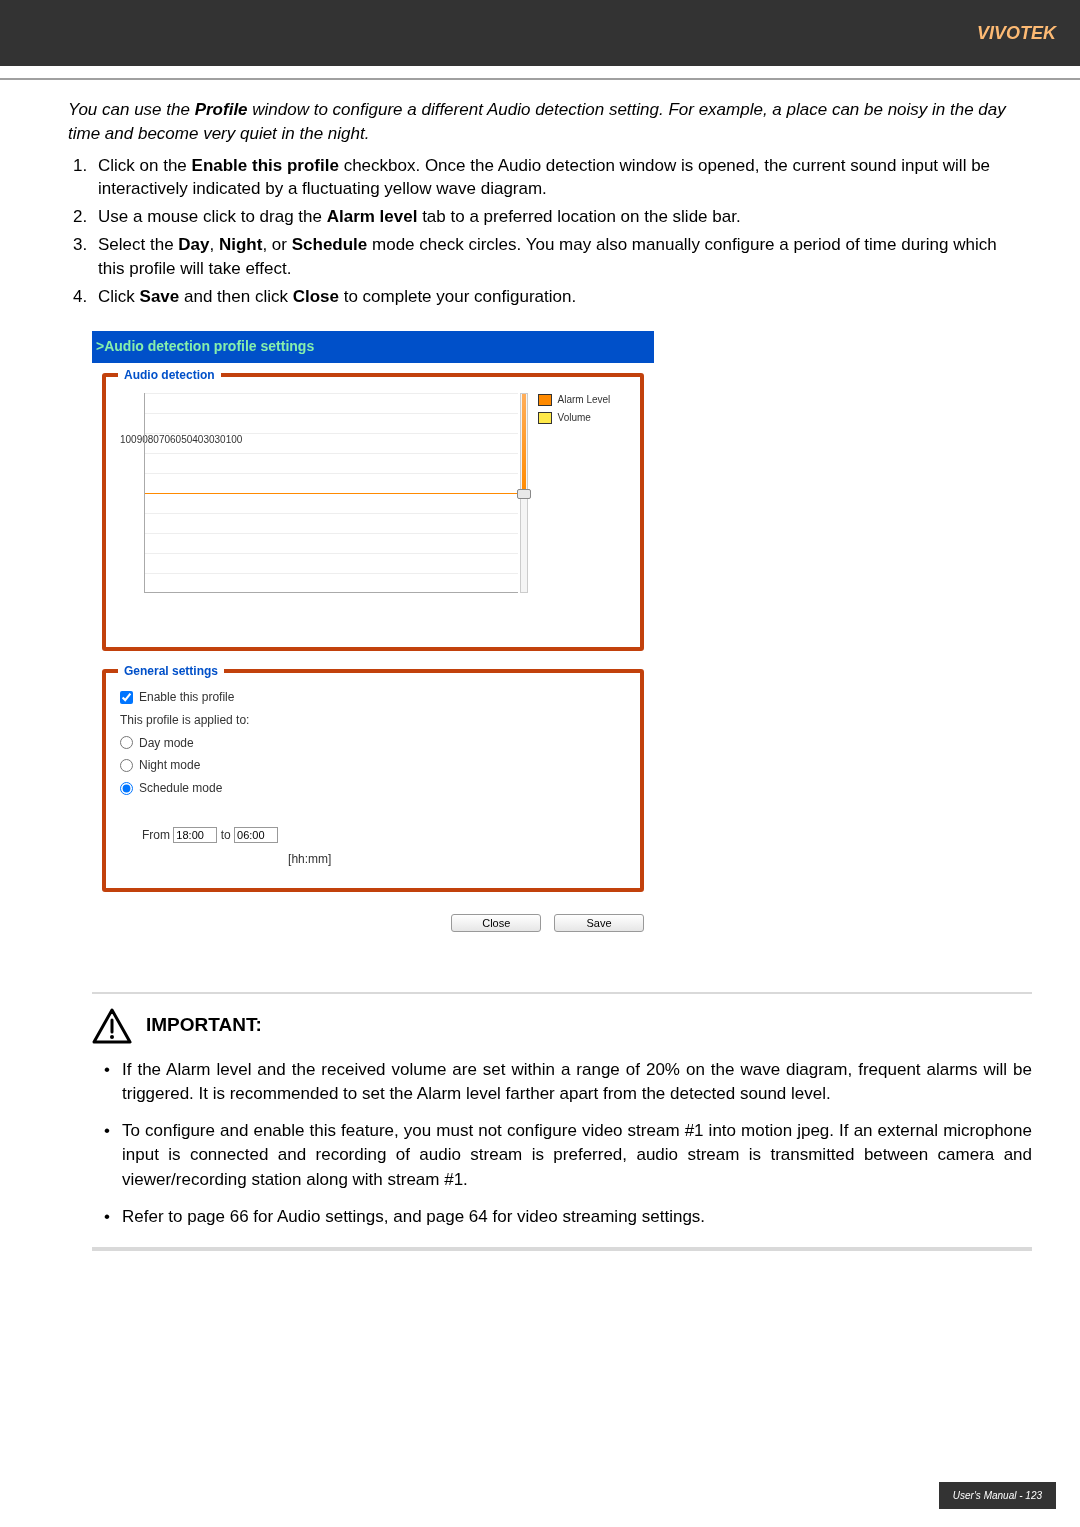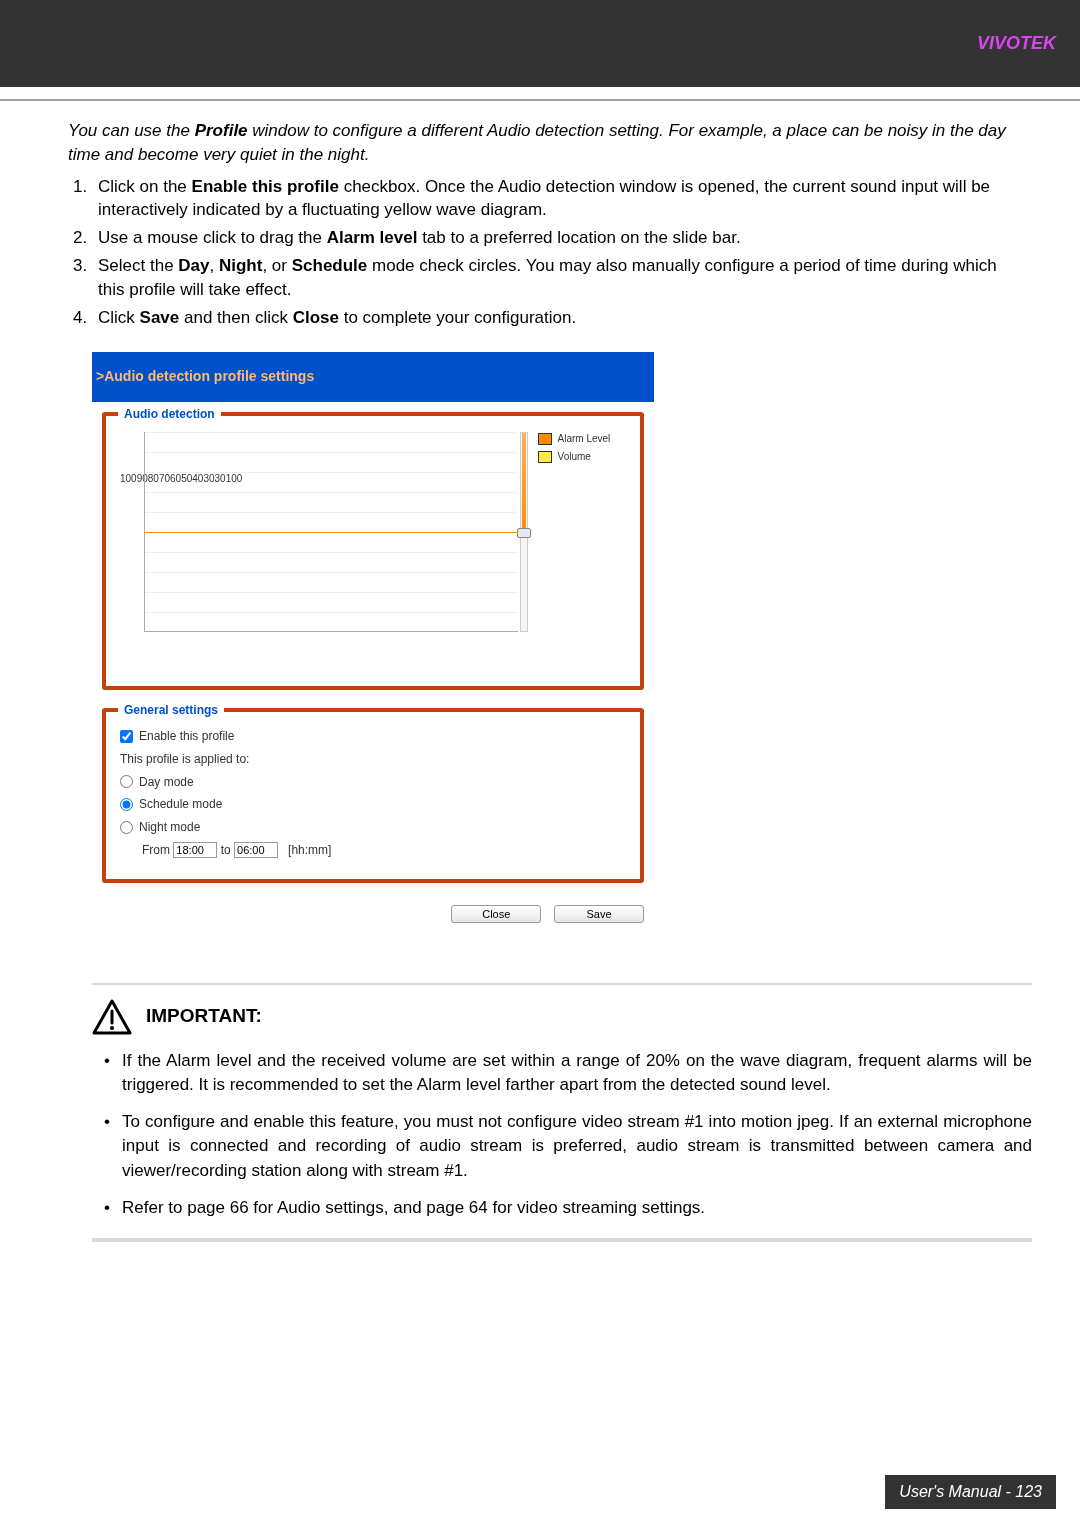--- a/index.html
+++ b/index.html
@@ -5,22 +5,22 @@
   * { box-sizing: border-box; margin: 0; padding: 0; }
   body {
     width: 1080px;
     height: 1527px;
     font-family: Arial, Helvetica, sans-serif;
     background: #fff;
     position: relative;
   }
   .header-bar {
     background: #333;
-    color: #d946ef;
-    height: 87px;
+    color: #fdba74;
+    height: 66px;
     display: flex;
     align-items: center;
     justify-content: flex-end;
     padding-right: 24px;
     font-style: italic;
     font-weight: bold;
     font-size: 18px;
   }
   .header-sep {
     height: 2px;
@@ -42,24 +42,24 @@
   .num-list li { margin-bottom: 4px; padding-left: 6px; }
 
   
   .settings-box {
     margin: 6px 0 0 24px;
     width: 562px;
     font-family: Arial, sans-serif;
   }
   .settings-titlebar {
     background: #0050c9;
-    color: #fdba74;
+    color: #86efac;
     font-size: 14px;
     font-weight: bold;
-    padding: 15px 4px;
+    padding: 6px 4px;
   }
   .settings-panel {
     background: #fff;
     padding: 10px 10px 8px 10px;
   }
   .fieldset {
     border: 4px solid #c2410c;
     border-radius: 3px;
     padding: 10px 14px 14px 14px;
     margin-bottom: 18px;
@@ -152,21 +152,21 @@
   .gs-row label, .gs-row span { color: #333; }
   .gs-row input[type="checkbox"], .gs-row input[type="radio"] { margin-right: 6px; }
   .gs-indent { margin-left: 22px; }
   .time-input {
     width: 44px;
     font-size: 11px;
     padding: 1px 2px;
     border: 1px solid #999;
     background: #fff;
   }
-  .unit-note { margin-left: 10px; }
+  .unit-note { margin-left: 10px; margin-top: 48px; }
 
   .dlg-buttons {
     text-align: right;
     margin-top: 6px;
   }
   .dlg-btn {
     font-size: 11px;
     padding: 2px 0;
     width: 90px;
     margin-left: 8px;
@@ -220,21 +220,21 @@
     margin-top: 18px;
   }
 
   .footer {
     position: absolute;
     bottom: 18px;
     right: 24px;
     background: #333;
     color: #fff;
     font-style: italic;
-    font-size: 16px;
+    font-size: 10px;
     padding: 8px 14px;
   }
 </style>
 </head>
 <body>
 
 <div class="header-bar">
   <span>VIVOTEK</span>
 </div>
 <div class="header-sep"></div>
@@ -307,26 +307,26 @@
           <label>Enable this profile</label>
         </div>
         <div class="gs-row">
           <span>This profile is applied to:</span>
         </div>
         <div class="gs-row">
           <input type="radio" name="mode" style="">
           <label>Day mode</label>
         </div>
         <div class="gs-row">
+          <input type="radio" name="mode" style="">
+          <label>Night mode</label>
+        </div>
+        <div class="gs-row">
           <input type="radio" name="mode" checked="" style="">
           <label>Schedule mode</label>
-        </div>
-        <div class="gs-row">
-          <input type="radio" name="mode" style="">
-          <label>Night mode</label>
         </div>
         <div class="gs-row gs-indent">
           <span>From</span>&nbsp;
           <input class="time-input" value="18:00" style="">
           &nbsp;<span>to</span>&nbsp;
           <input class="time-input" value="06:00" style="">
           <span class="unit-note">[hh:mm]</span>
         </div>
       </div>
 

